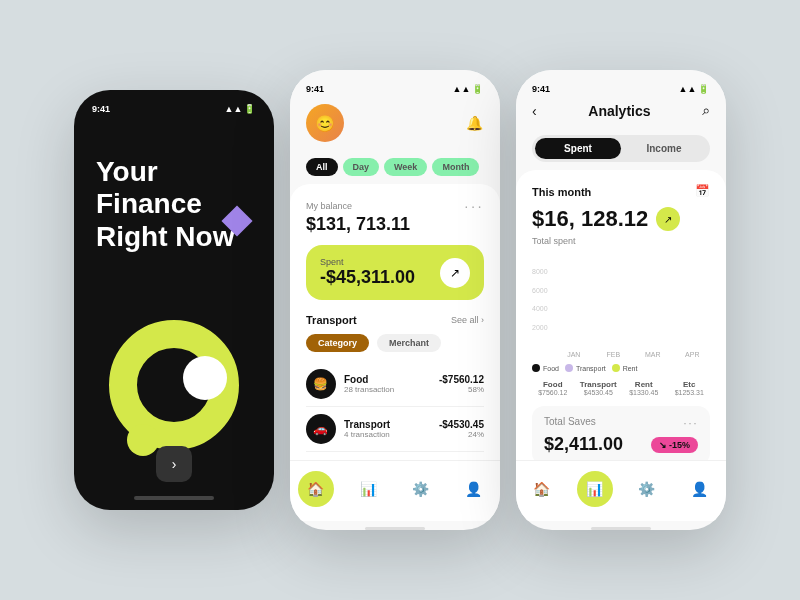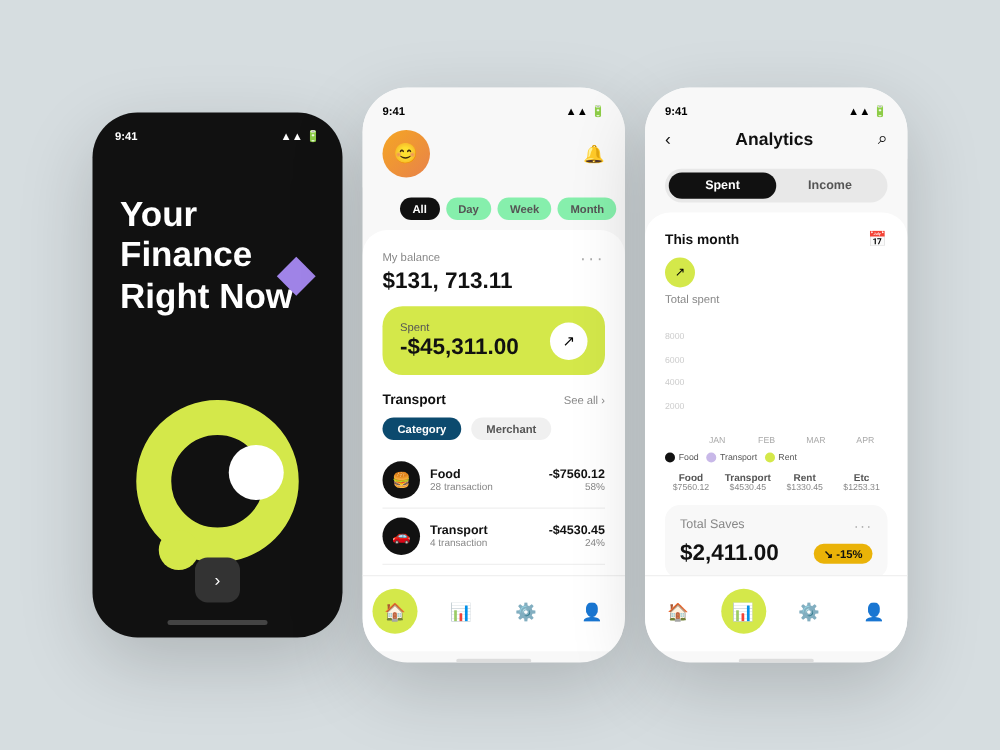--- a/index.html
+++ b/index.html
@@ -156,21 +156,21 @@
       padding: 8px 16px;
     }
     .filter-btn {
       padding: 4px 10px;
       border-radius: 20px;
       font-size: 9px;
       font-weight: 600;
       border: none;
       cursor: pointer;
     }
-    .filter-btn.active { background: #111; color: #fff; margin-left: 14px; }
+    .filter-btn.active { background: #111; color: #fff; }
     .filter-btn.inactive { background: #86efac; color: #555; }
     .phone-2-body {
       flex: 1;
       overflow: hidden;
       background: #fff;
       border-radius: 20px 20px 0 0;
       padding: 14px 16px;
     }
     .balance-row {
       display: flex;
@@ -213,21 +213,21 @@
       display: flex;
       gap: 8px;
       margin-bottom: 10px;
     }
     .cat-tab {
       padding: 4px 12px;
       border-radius: 20px;
       font-size: 9px;
       font-weight: 600;
     }
-    .cat-tab.active { background: #0c4a6e; color: #fff; }
+    .cat-tab.active { background: #a16207; color: #fff; }
     .cat-tab.inactive { background: #f0f0f0; color: #555; }
     .transaction-item {
       display: flex;
       align-items: center;
       padding: 7px 0;
       border-bottom: 1px solid #f0f0f0;
     }
     .trans-icon {
       width: 30px;
       height: 30px;
@@ -432,21 +432,21 @@
     }
     .saves-title { font-size: 10px; color: #888; }
     .saves-dots { font-size: 12px; color: #aaa; letter-spacing: 1px; }
     .saves-amount-row {
       display: flex;
       justify-content: space-between;
       align-items: center;
     }
     .saves-amount { font-size: 18px; font-weight: 800; color: #111; }
     .saves-badge {
-      background: #eab308;
+      background: #ec4899;
       border-radius: 12px;
       padding: 3px 8px;
       font-size: 9px;
       font-weight: 700;
       color: #111;
     }
     .phone-3-nav {
       display: flex;
       justify-content: space-around;
       padding: 10px 0 14px;
@@ -578,20 +578,21 @@
     <div class="spent-income-tabs">
       <div class="si-tab active">Spent</div>
       <div class="si-tab inactive">Income</div>
     </div>
     <div class="phone-3-body">
       <div class="this-month-row">
         <span class="this-month-label">This month</span>
         <span class="calendar-icon">📅</span>
       </div>
       <div class="amount-arrow-row">
+        <div class="total-spent-amount">$16, 128.12</div>
         <div class="arrow-btn-yellow">↗</div>
       </div>
       <div class="total-spent-label">Total spent</div>
 
       <div class="bar-chart">
         <div class="chart-y-labels">
           <span>8000</span>
           <span>6000</span>
           <span>4000</span>
           <span>2000</span>

